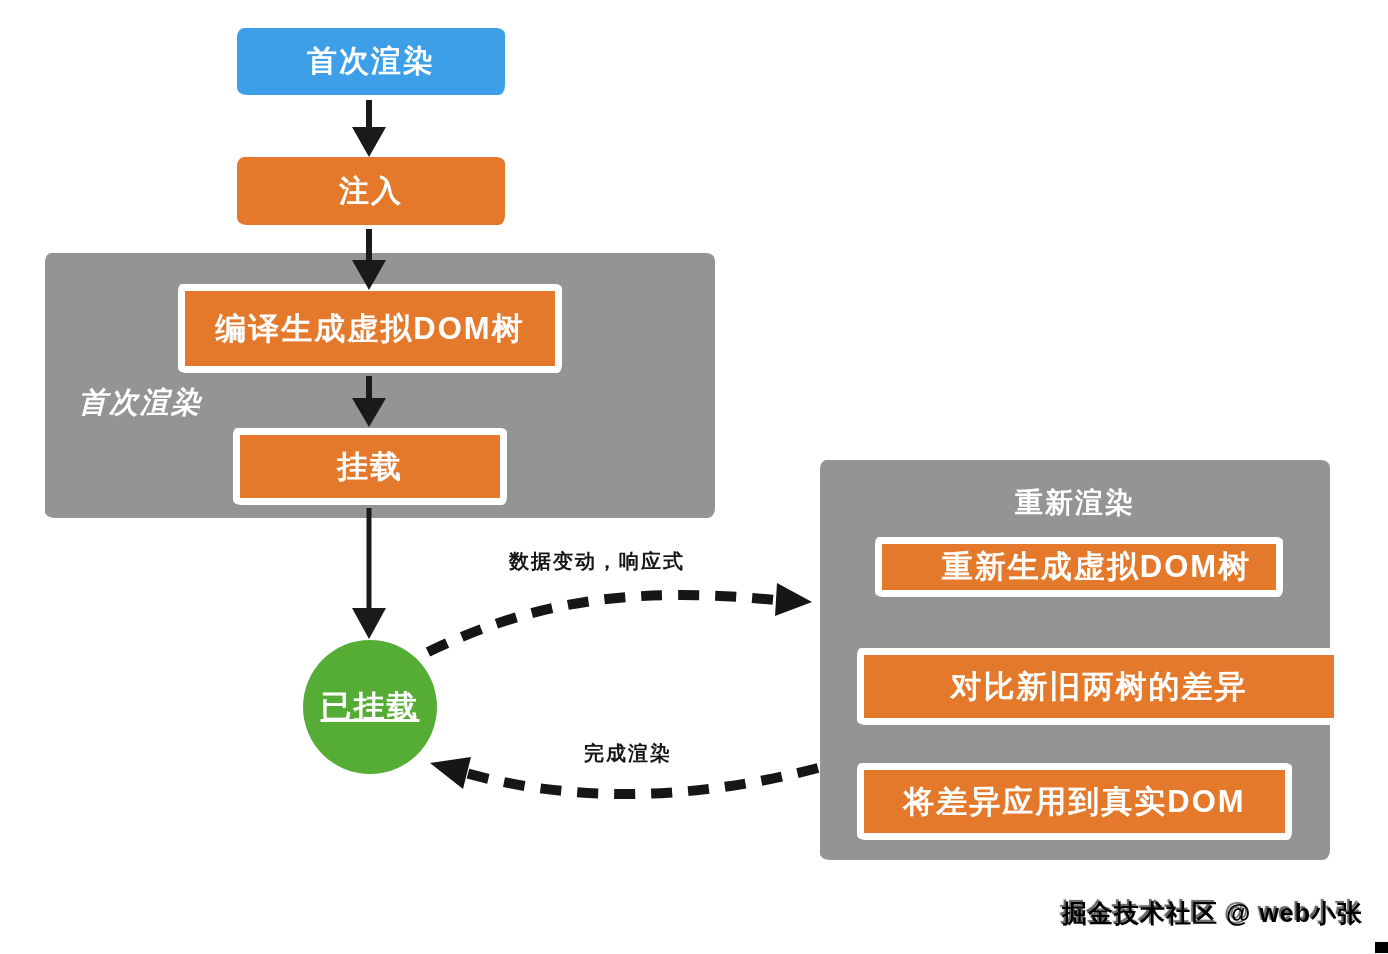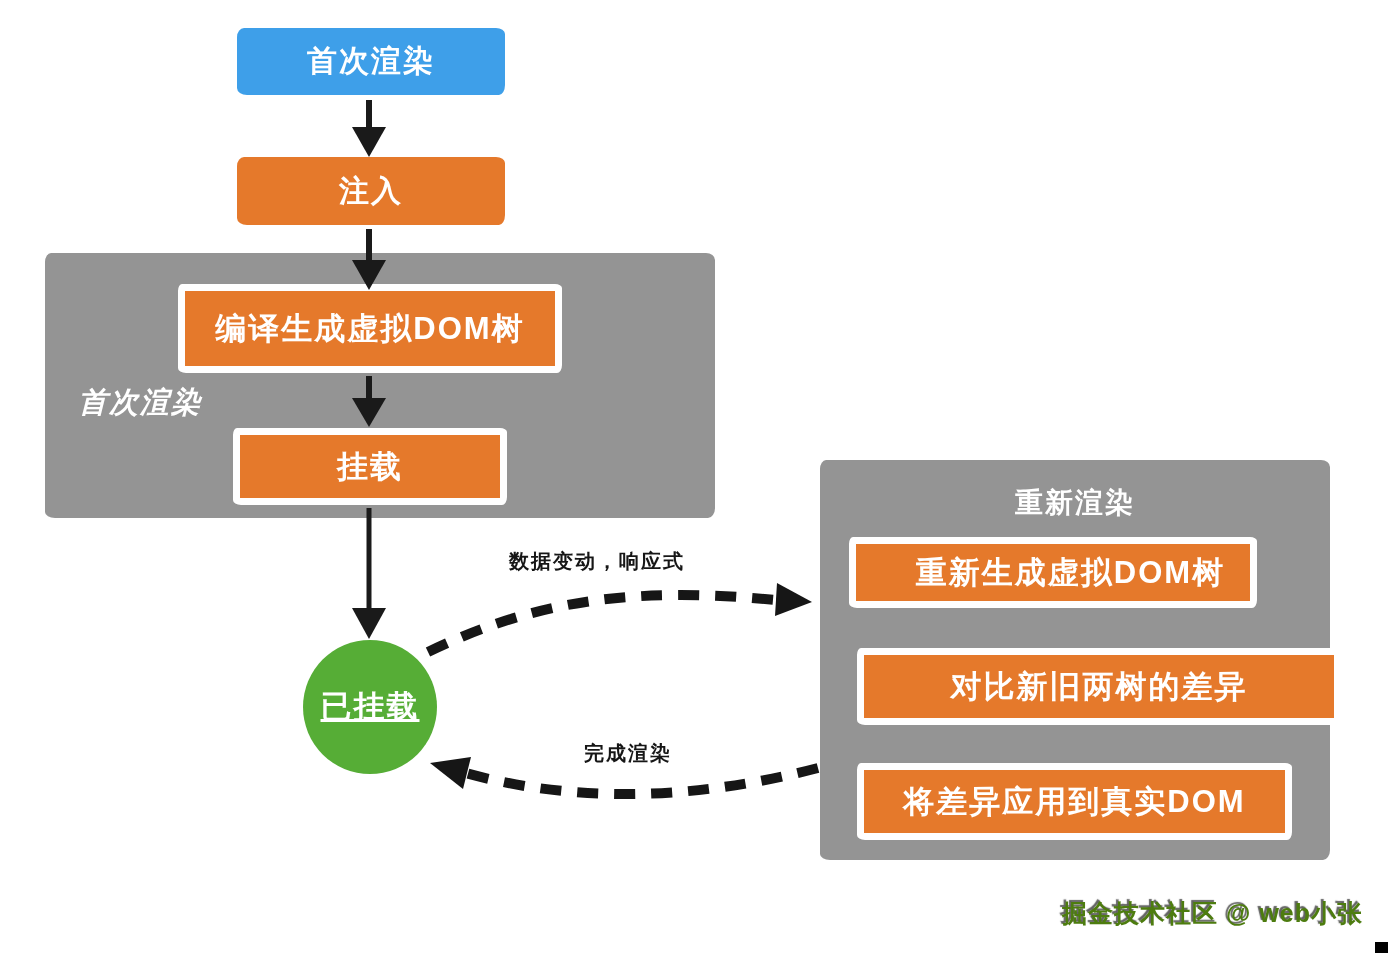--- a/index.html
+++ b/index.html
@@ -31,21 +31,21 @@
     position:absolute;background:var(--green,#56AD36);border-radius:50%;
     display:flex;align-items:center;justify-content:center;
     color:#fff;font-weight:600;font-size:31px;letter-spacing:2px;text-decoration:underline;
   }
   .edge-label{
     position:absolute;transform:translateX(-50%);white-space:nowrap;
     color:#161616;font-weight:700;font-size:20px;letter-spacing:2px;
   }
   .watermark{
     position:absolute;right:25px;top:897px;white-space:nowrap;
-    color:#4d7c0f;font-weight:700;font-size:25px;letter-spacing:1px;
+    color:#000000;font-weight:700;font-size:25px;letter-spacing:1px;
     text-shadow:-2px -2px 1px rgba(70,70,70,0.85);
   }
   .corner-mark{
     position:absolute;right:0;bottom:1px;width:13px;height:11px;background:#000;
   }
   .arrow-layer{
     position:absolute;left:0;top:0;width:1388px;height:954px;
     pointer-events:none;z-index:5;
   }
 </style>
@@ -60,21 +60,21 @@
 
   <div class="panel" style="left:45px;top:253px;width:670px;height:265px;"></div>
   <div class="panel-label" style="left:78px;top:383px;font-style:italic;">首次渲染</div>
   <div class="step" style="left:178px;top:284px;width:384px;height:89px;">编译生成虚拟DOM树</div>
   <div class="step" style="left:233px;top:428px;width:274px;height:77px;">挂载</div>
 
   <div class="circle" style="left:303px;top:640px;width:134px;height:134px;">已挂载</div>
 
   <div class="panel" style="left:820px;top:460px;width:510px;height:400px;"></div>
   <div class="panel-label" style="left:820px;top:484px;width:510px;text-align:center;font-size:28px;">重新渲染</div>
-  <div class="step" style="left:849px;top:537px;width:408px;height:71px;padding-left:35px;">重新生成虚拟DOM树</div>
+  <div class="step" style="left:875px;top:537px;width:408px;height:60px;padding-left:35px;">重新生成虚拟DOM树</div>
   <div class="step" style="left:857px;top:648px;width:484px;height:77px;">对比新旧两树的差异</div>
   <div class="step" style="left:857px;top:763px;width:435px;height:77px;">将差异应用到真实DOM</div>
 
   <div class="edge-label" style="left:597px;top:548px;">数据变动，响应式</div>
   <div class="edge-label" style="left:628px;top:740px;">完成渲染</div>
 
   <div class="watermark">掘金技术社区 @ web小张</div>
 
   <div class="corner-mark"></div>
 

